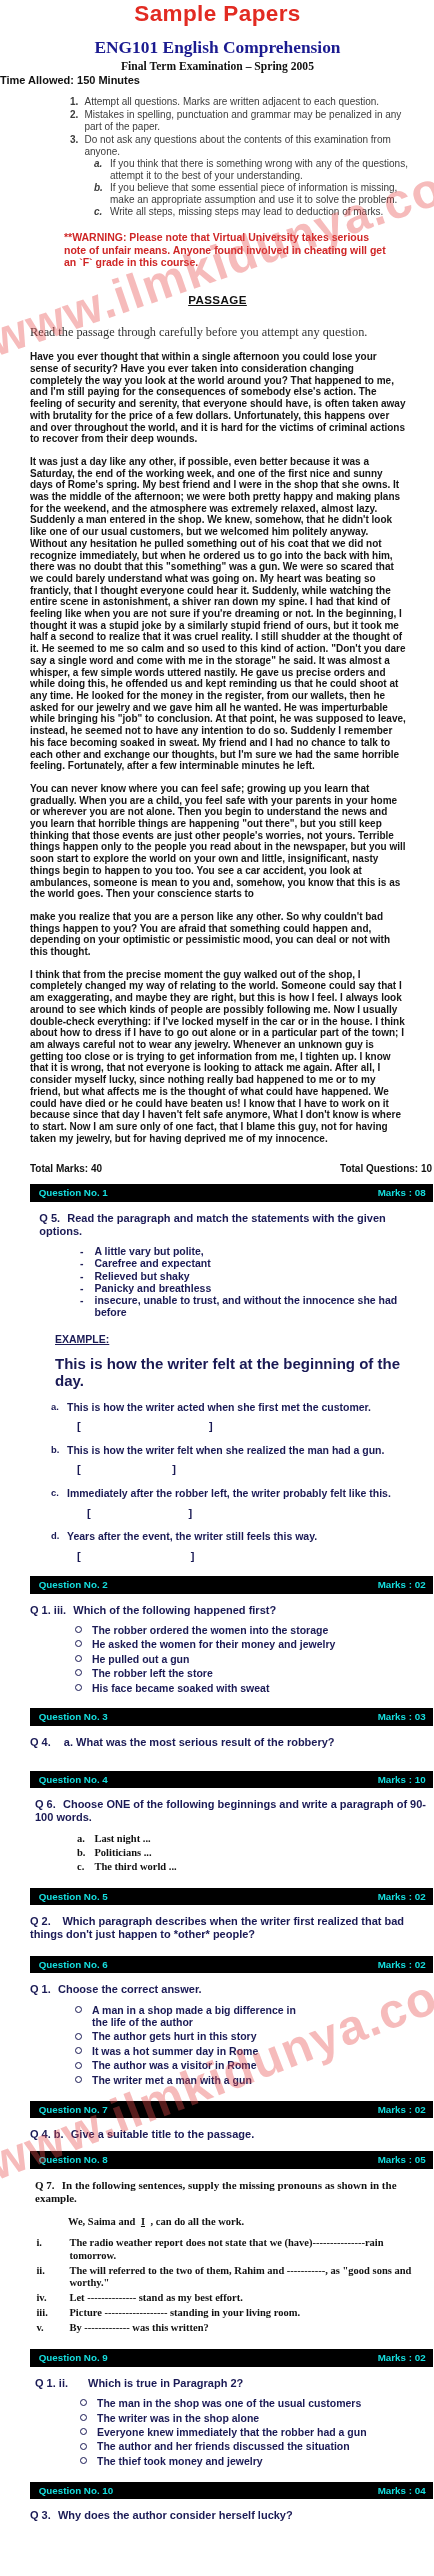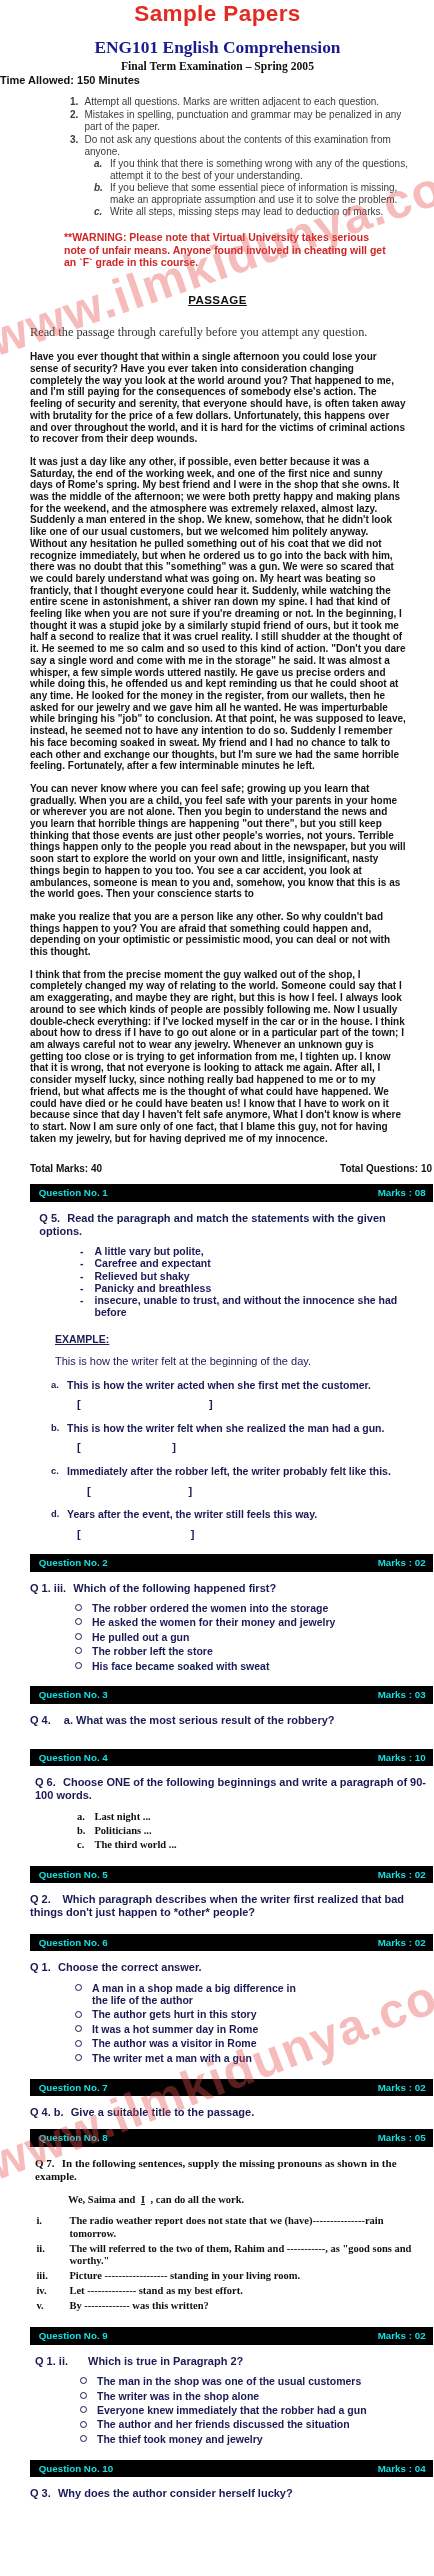--- a/index.html
+++ b/index.html
@@ -32,21 +32,21 @@
         margin:10px 2.2px 0 30px;padding:2.9px 7.2px 3.6px 8.7px;}
   .qbar .qno,.qbar .qmarks{color:#16dede;font-size:9.8px;font-weight:bold;}
   
   .qbody{margin:10px 7.2px 14.5px 35px;}
   .qtitle{color:#1a1a55;font-size:11px;font-weight:bold;line-height:13px;margin:0 0 7.2px 0;}
   .qtitle .qnum{margin-right:7.2px;}
   .dash-list{margin:5.8px 0 0 45px;color:#1a1a55;font-size:10.5px;font-weight:bold;line-height:12.3px;}
   .dash-item{display:flex;}
   .dash-item .dash{width:14.5px;flex:none;color:#1a1a55;}
   .example-head{color:#1a1a55;font-size:10.5px;font-weight:bold;text-decoration:underline;margin:14.5px 0 10px 20px;}
-  .example-line{color:#1a1a55;font-size:11px;font-weight:normal;margin:0 0 1.4px 20px;}
+  .example-line{color:#1a1a55;font-size:15px;font-weight:bold;margin:0 0 1.4px 20px;}
   .sub-q{display:flex;color:#1a1a55;font-size:10.5px;font-weight:bold;line-height:12.3px;margin:11.6px 0 2.9px 16px;}
   .sub-q .letter{width:16px;flex:none;font-size:9.4px;}
   .bracket{white-space:pre;color:#1a1a55;font-size:11px;font-weight:bold;margin:7.2px 0 2.9px 42px;}
   .radio-list{margin:7.2px 0 0 45px;}
   .radio-item{display:flex;align-items:flex-start;color:#1a1a55;font-size:10.5px;font-weight:bold;line-height:12.3px;margin:0 0 2.2px 0;}
   .radio-icon{width:5px;height:5px;border:1.4px solid #1a1a55;border-radius:50%;display:inline-block;flex:none;margin:2.2px 10px 0 0;}
   .serif-list{margin:5.8px 0 0 42px;font-family:"Liberation Serif",serif;font-weight:bold;color:#111;font-size:10.5px;line-height:13px;}
   .serif-item{display:flex;margin-bottom:1.4px;}
   .serif-item .letter{width:17.4px;flex:none;}
   .pron-example{font-family:"Liberation Serif",serif;font-weight:bold;color:#111;font-size:10.5px;margin:11.6px 0 10px 33px;}
@@ -308,28 +308,28 @@
     <div class="pron-list">
       <div class="pron-item">
           <span class="rn">i.</span>
           <span>The radio weather report does not state that we (have)---------------rain tomorrow.</span>
         </div>
       <div class="pron-item">
           <span class="rn">ii.</span>
           <span>The will referred to the two of them, Rahim and -----------, as "good sons and worthy."</span>
         </div>
       <div class="pron-item">
+          <span class="rn">iv.</span>
+          <span>Let -------------- stand as my best effort.</span>
+        </div>
+      <div class="pron-item">
           <span class="rn">iii.</span>
           <span>Picture ------------------ standing in your living room.</span>
         </div>
       <div class="pron-item">
-          <span class="rn">iv.</span>
-          <span>Let -------------- stand as my best effort.</span>
-        </div>
-      <div class="pron-item">
           <span class="rn">v.</span>
           <span>By ------------- was this written?</span>
         </div>
     </div>
   </div>
 
   <div class="qbar">
     <span class="qno">Question No. 9</span>
     <span class="qmarks">Marks : 02</span>
   </div>

